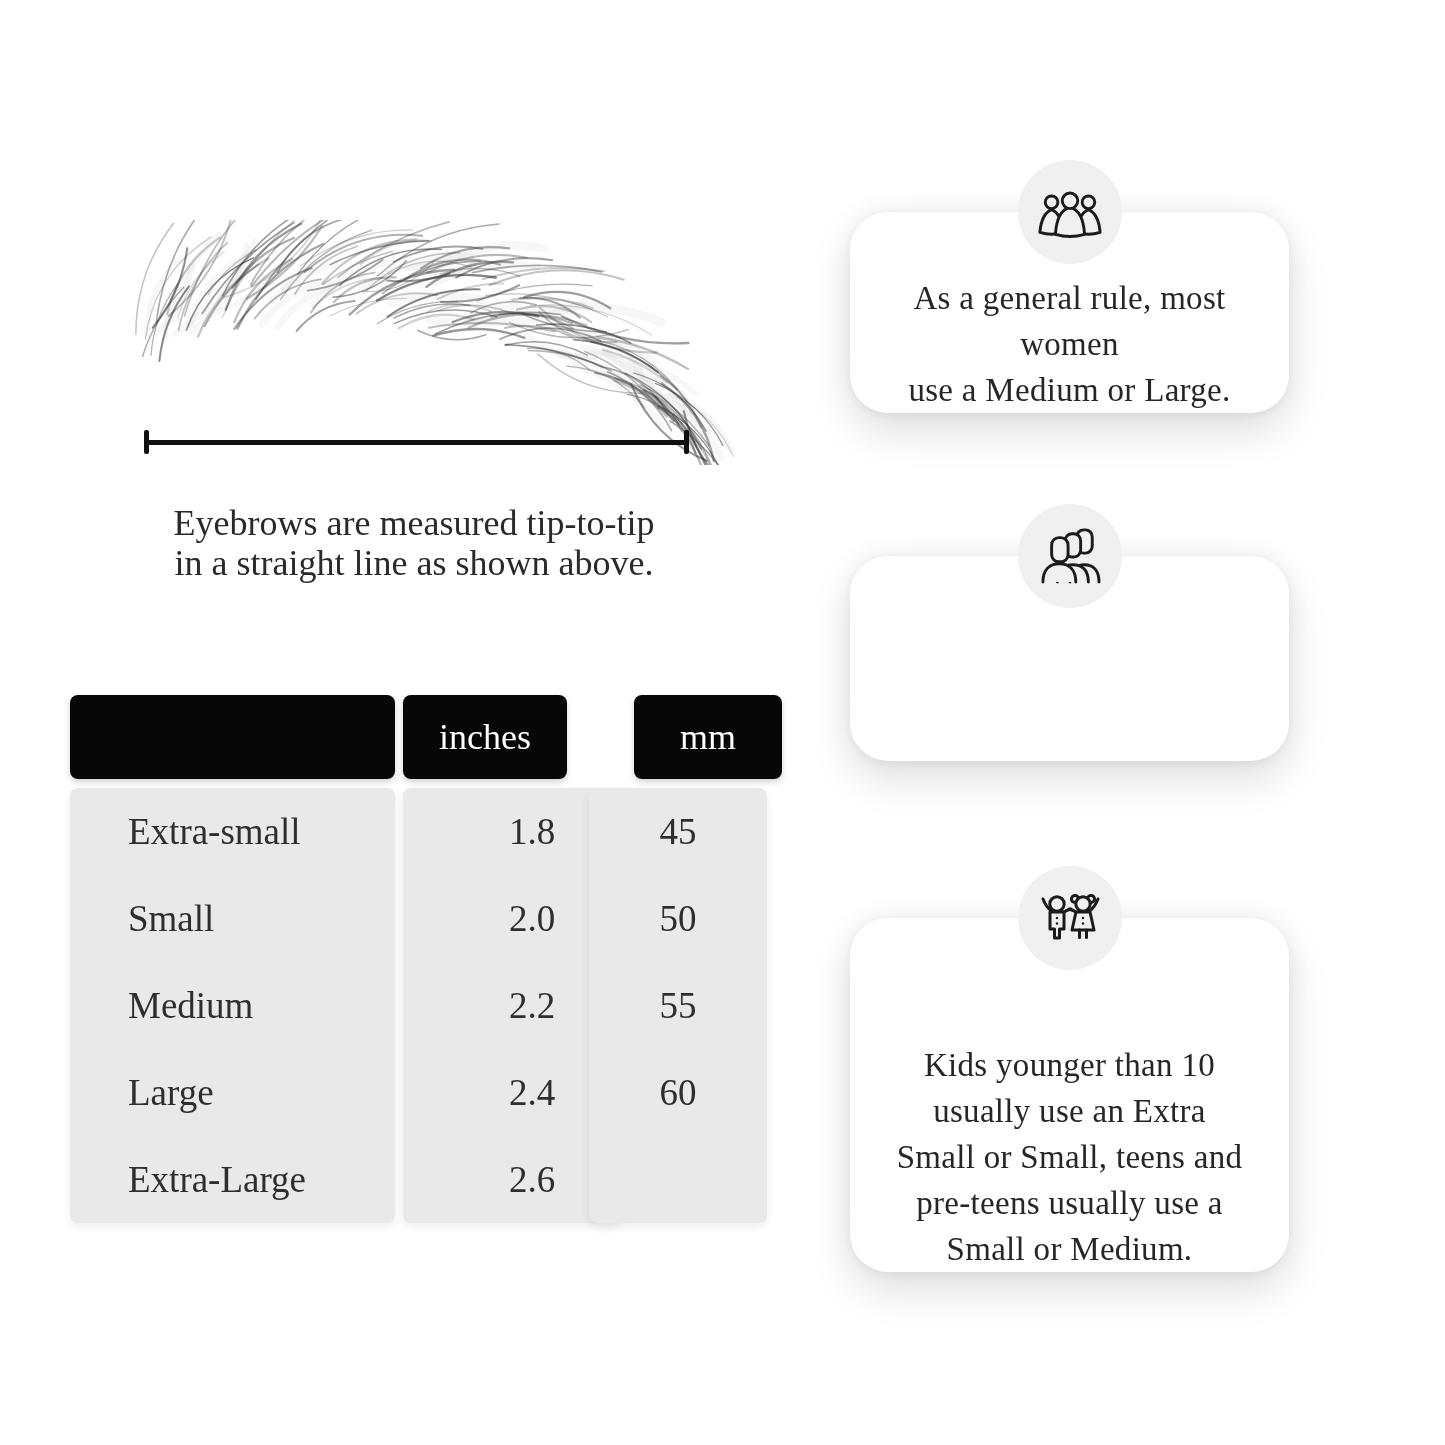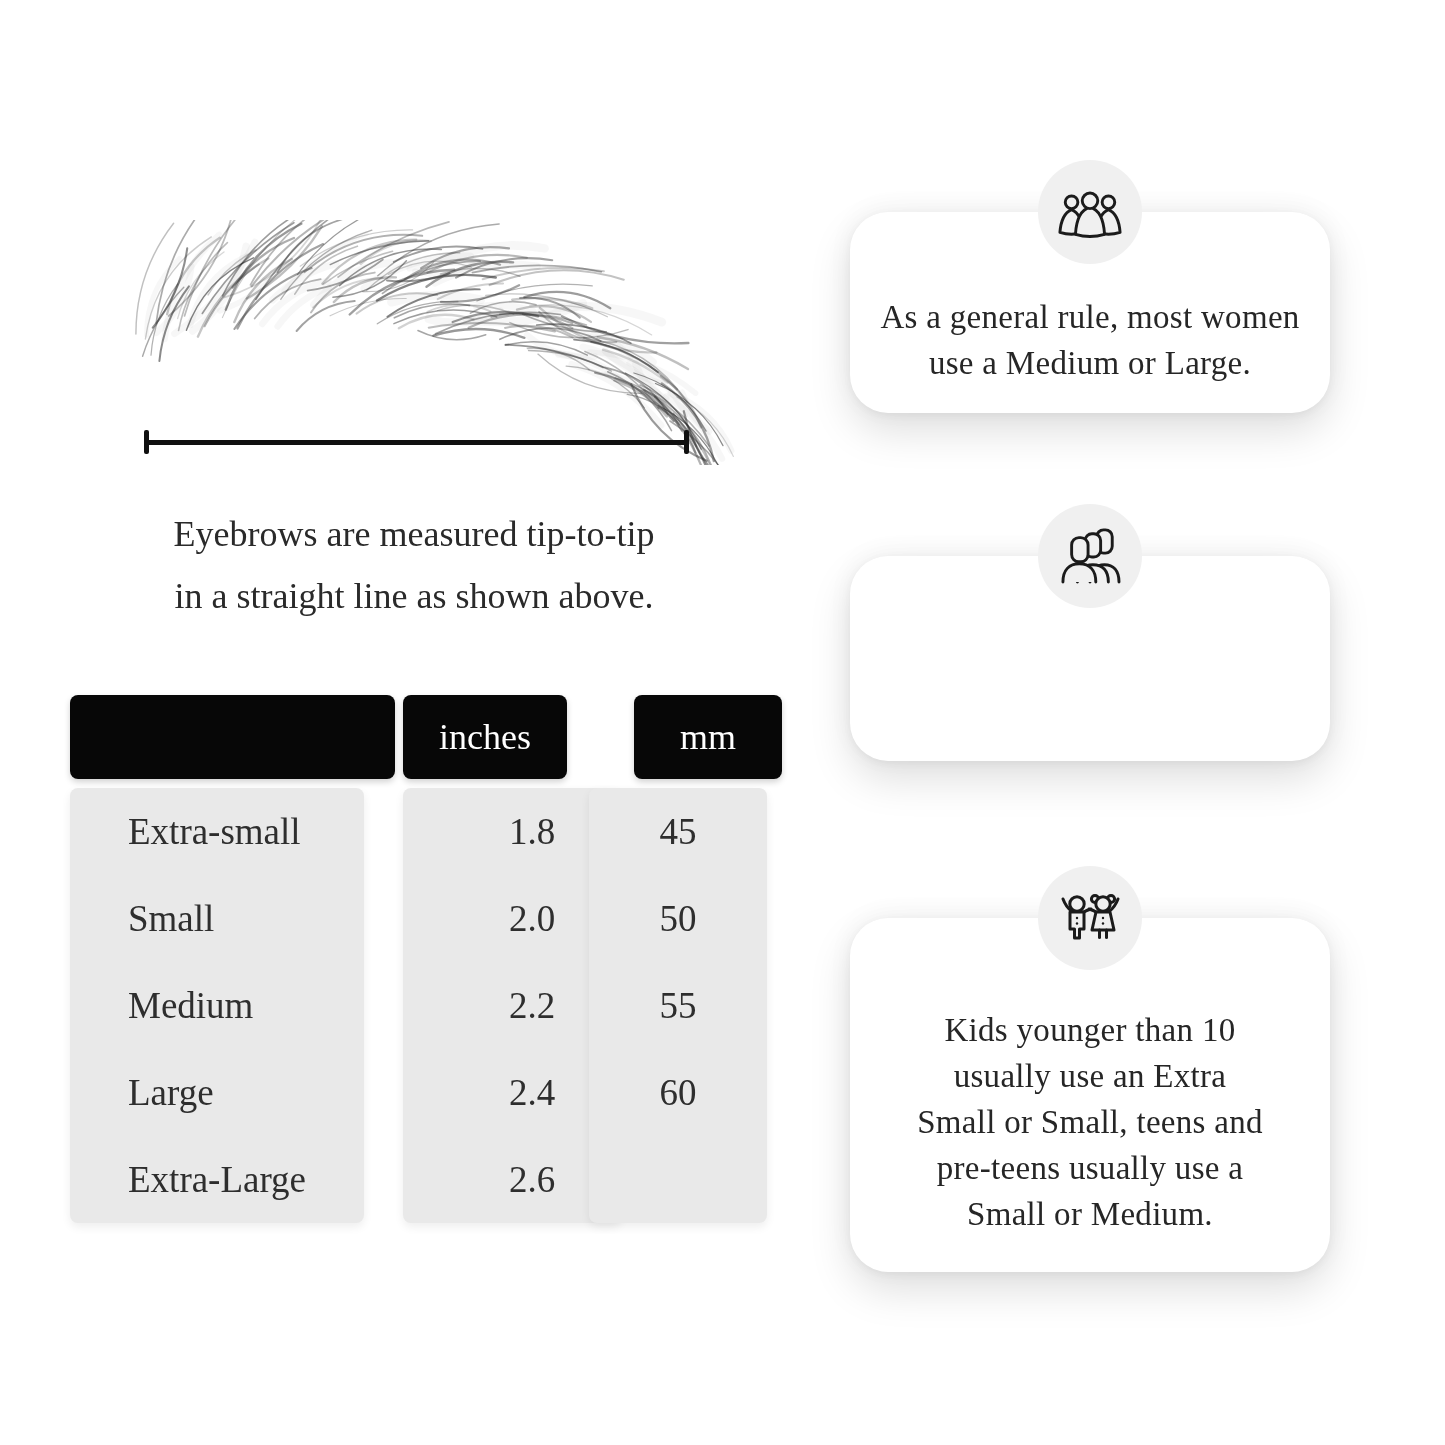--- a/index.html
+++ b/index.html
@@ -6,41 +6,41 @@
   .canvas{position:relative;width:1445px;height:1445px;background:#ffffff;overflow:hidden;
           font-family:"Liberation Serif","DejaVu Serif",serif;color:#2b2b2b;}
 
   
   .brow-svg{position:absolute;left:100px;top:220px;width:640px;height:245px;overflow:hidden;}
   .measure-line{position:absolute;left:146px;top:440px;width:541px;height:5px;background:#101010;border-radius:2px;}
   .measure-cap{position:absolute;top:430px;width:5px;height:24px;background:#101010;border-radius:2px;}
   .cap-left{left:144px;}
   .cap-right{left:684px;}
   .caption{position:absolute;left:118px;top:503px;width:592px;text-align:center;
-           font-size:36px;line-height:62px;white-space:pre-line;color:#2a2a2a;}
+           font-size:36px;line-height:40px;white-space:pre-line;color:#2a2a2a;}
 
   
   .th{position:absolute;top:695px;height:84px;background:#070707;border-radius:8px;
       color:#ffffff;font-size:36px;line-height:84px;text-align:center;
       box-shadow:0 3px 6px rgba(0,0,0,0.18);}
   .th-size{left:70px;width:325px;}
   .th-inches{left:403px;width:164px;}
   .th-mm{left:609px;width:148px;margin-left:25px;}
   .tcol{position:absolute;top:788px;height:435px;background:#e9e9e9;border-radius:8px;
         box-shadow:0 4px 10px rgba(0,0,0,0.07);}
-  .tcol-size{left:70px;width:294px;}
+  .tcol-size{left:70px;width:325px;}
   .tcol-inches{left:403px;width:178px;padding-left:40px;}
   .tcol-mm{left:589px;width:178px;}
   .cell{height:87px;line-height:87px;font-size:37px;color:#2e2e2e;text-align:center;}
   .tcol-size .cell{text-align:left;padding-left:58px;}
 
   
-  .card{position:absolute;left:850px;width:480px;background:#ffffff;border-radius:38px;
+  .card{position:absolute;left:850px;width:439px;background:#ffffff;border-radius:38px;
         box-shadow:0 18px 42px rgba(0,0,0,0.13),0 -4px 26px rgba(0,0,0,0.045),0 2px 8px rgba(0,0,0,0.04);
-        display:flex;flex-direction:column;justify-content:center;align-items:center;
+        display:flex;flex-direction:column;justify-content:flex-end;align-items:center;
         padding-top:54px;box-sizing:border-box;}
   .card1{top:212px;height:201px;}
   .card2{top:556px;height:205px;}
   .card3{top:918px;height:354px;}
   .icon-circle{position:absolute;left:50%;top:-52px;transform:translateX(-50%);
                width:104px;height:104px;border-radius:50%;background:#f0f0f0;
                display:flex;align-items:center;justify-content:center;}
   .card-text{font-size:33px;line-height:46px;text-align:center;white-space:pre-line;
              color:#262626;letter-spacing:0.3px;padding:0 10px;}
   .ic{stroke:#1b1b1b;stroke-width:3;fill:none;stroke-linecap:round;stroke-linejoin:round;}

